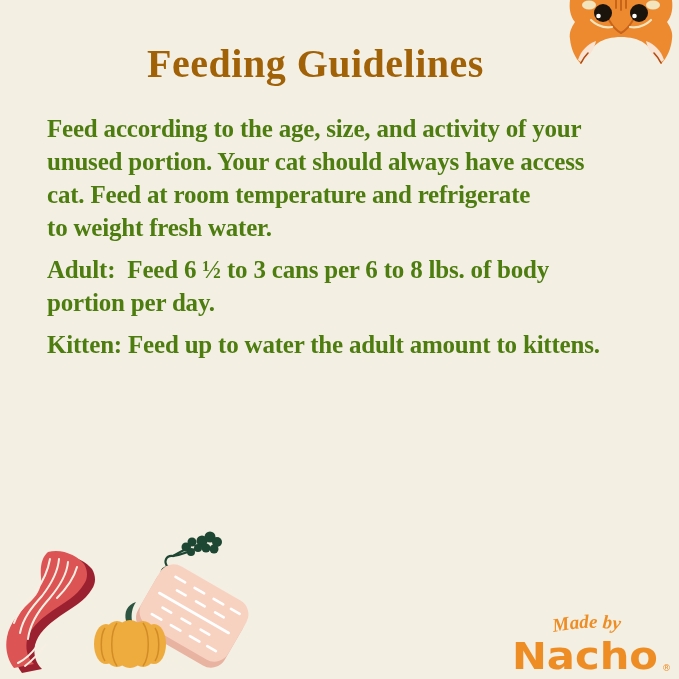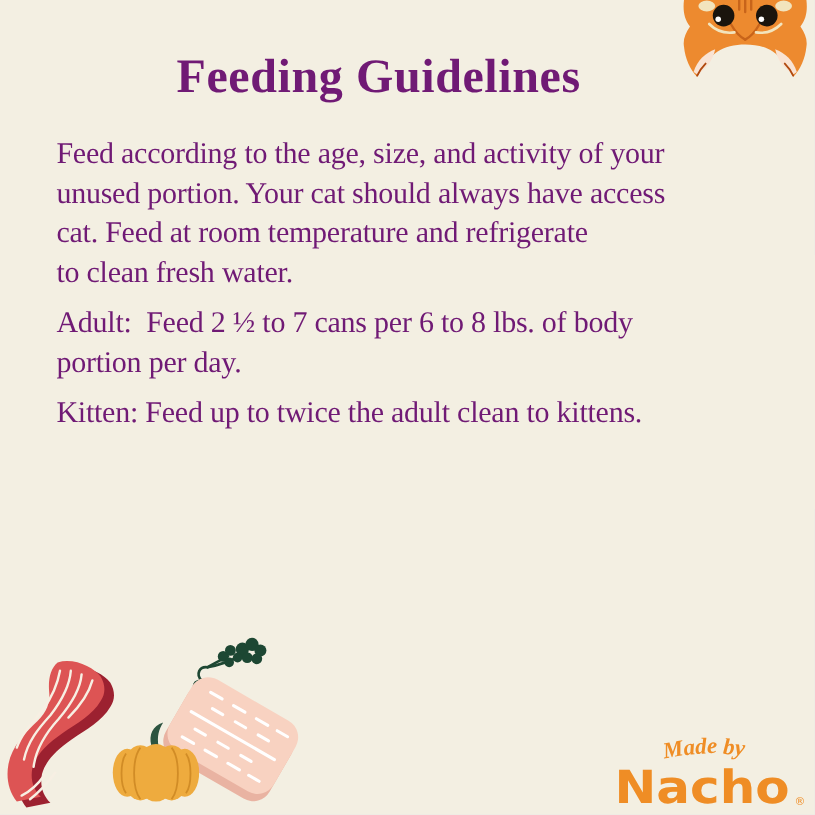--- a/index.html
+++ b/index.html
@@ -4,25 +4,25 @@
 <style>
   html,body { margin:0; padding:0; background:#e8e8e8; }
   .canvas {
     position:relative; width:679px; height:679px;
     background:#f3efe2; overflow:hidden;
     font-family:"Liberation Serif", serif;
   }
   .title {
     position:absolute; left:0; top:40px; width:631px;
     text-align:center; font-size:40px; font-weight:600;
-    color:#701a75; letter-spacing:0.5px;
+    color:#a16207; letter-spacing:0.5px;
   }
   .bodytext {
     position:absolute; left:47px; top:112px; width:600px;
-    color:#701a75; font-size:25px; letter-spacing:-0.2px;
+    color:#4d7c0f; font-size:25px; letter-spacing:-0.2px;font-weight:bold;
   }
   .para { margin:0 0 9px 0; }
   .line { line-height:33px; white-space:pre; }
   .illus { position:absolute; display:block; }
   .cat      { left:565px; top:0;     width:112px; height:66px;  }
   .salmon   { left:4px;   top:550px; width:112px; height:124px; }
   .chicken  { left:130px; top:523px; width:124px; height:155px; }
   .pumpkin  { left:82px;  top:600px; width:84px;  height:79px;  }
   .logo     { left:502px; top:597px; width:170px; height:80px;  }
 </style>
@@ -58,28 +58,28 @@
     </g>
   </svg>
 
   <div class="title">Feeding Guidelines</div>
 
   <div class="bodytext">
     <div class="para">
       <div class="line">Feed according to the age, size, and activity of your</div>
       <div class="line">unused portion. Your cat should always have access</div>
       <div class="line">cat. Feed at room temperature and refrigerate</div>
-      <div class="line">to clean fresh water.</div>
+      <div class="line">to weight fresh water.</div>
     </div>
     <div class="para">
-      <div class="line">Adult:  Feed 2 ½ to 7 cans per 6 to 8 lbs. of body</div>
+      <div class="line">Adult:  Feed 6 ½ to 3 cans per 6 to 8 lbs. of body</div>
       <div class="line">portion per day.</div>
     </div>
     <div class="para">
-      <div class="line">Kitten: Feed up to twice the adult clean to kittens.</div>
+      <div class="line">Kitten: Feed up to water the adult amount to kittens.</div>
     </div>
   </div>
 
   <svg class="illus salmon" viewBox="0 0 112 124" aria-hidden="true">
     <path fill="#9c2130" transform="translate(8,5)" d="M44 2 C58 -2 74 6 80 14 C84 21 84 28 80 34 C73 46 60 53 48 61 C35 70 26 79 23 90 C21 100 24 108 30 114 L10 118 C3 109 1 98 3 87 C6 72 16 62 24 54 C34 45 38 37 37 27 C36 16 38 7 44 2 Z"></path>
     <path fill="#dd5454" d="M44 2 C58 -2 74 6 80 14 C84 21 84 28 80 34 C73 46 60 53 48 61 C35 70 26 79 23 90 C21 100 24 108 30 114 L10 118 C3 109 1 98 3 87 C6 72 16 62 24 54 C34 45 38 37 37 27 C36 16 38 7 44 2 Z"></path>
     <g fill="none" stroke="#f7efe3" stroke-width="2" stroke-linecap="round">
       <path d="M46 9 C44 20 40 30 32 41 C24 51 14 61 10 73"></path>
       <path d="M55 9 C54 22 48 33 38 46 C28 57 19 68 16 83"></path>
       <path d="M64 12 C63 24 56 36 45 49 C35 60 26 73 24 89"></path>

